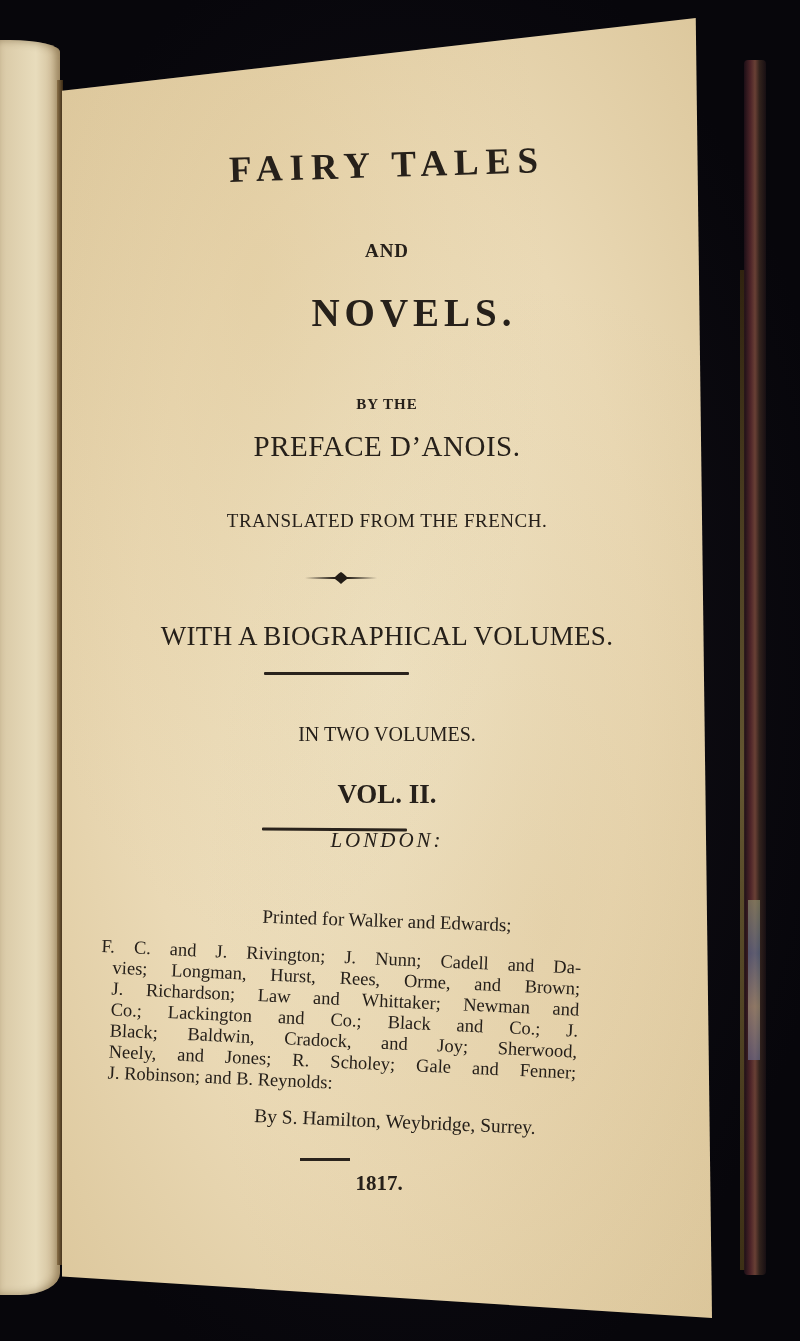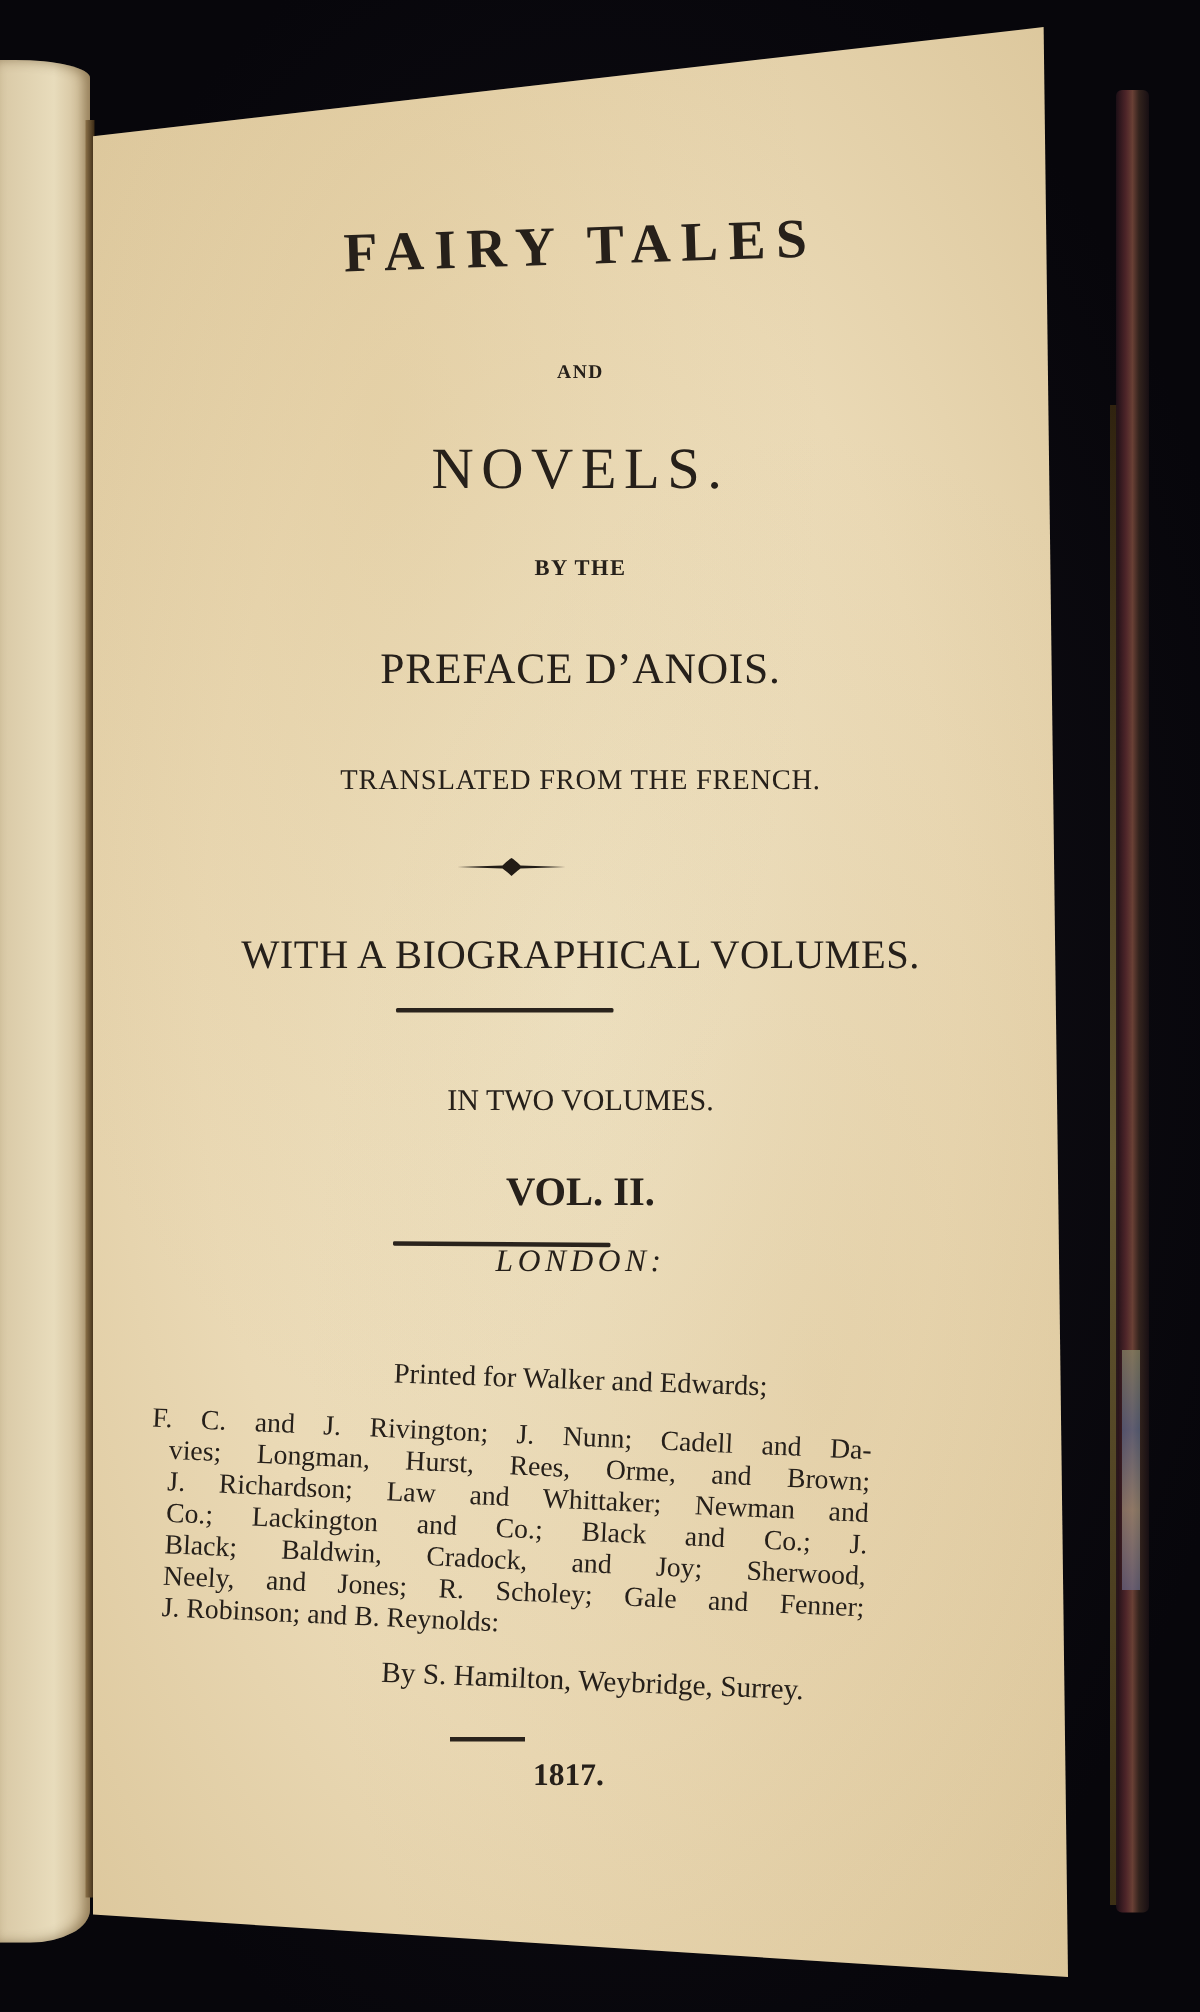--- a/index.html
+++ b/index.html
@@ -48,23 +48,23 @@
       opacity: 0.7;
     }
     .spine-edge {
       position: absolute; left: 740px; top: 270px; width: 5px; height: 1000px;
       background: linear-gradient(180deg, #3a2a10, #7a6a3a 50%, #4a3a18);
       opacity: 0.8;
     }
 
     .tp { position: absolute; left: 0; width: 650px; text-align: center; white-space: nowrap; }
     .t-title1 { top: 125px; font-size: 37px; font-weight: bold; letter-spacing: 7px; transform: rotate(-1.8deg); }
-    .t-and    { top: 222px; font-size: 13px; font-weight: bold; letter-spacing: 1px; }
-    .t-title2 { top: 272px; font-size: 39px; font-weight: normal; letter-spacing: 5px; }
-    .t-by     { top: 353px; font-size: 15px; font-weight: bold; letter-spacing: 1px; }
+    .t-and    { top: 222px; font-size: 19px; font-weight: bold; letter-spacing: 1px; }
+    .t-title2 { top: 272px; font-size: 39px; font-weight: bold; letter-spacing: 5px; padding-left: 27px; }
+    .t-by     { top: 378px; font-size: 15px; font-weight: bold; letter-spacing: 1px; }
     .t-author { top: 412px; font-size: 29px; letter-spacing: 0.5px; }
     .t-trans  { top: 492px; font-size: 19px; letter-spacing: 0.5px; }
     .ornament { position: absolute; left: 243px; top: 553px; width: 72px; height: 14px; }
     .t-preface{ top: 603px; font-size: 27px; letter-spacing: 0.3px; }
     .rule1 { position: absolute; left: 202px; top: 654px; width: 145px; height: 3px; background: #2a231c; border-radius: 1px; }
     .t-vols   { top: 705px; font-size: 20px; }
     .t-vol    { top: 761px; font-size: 27px; font-weight: bold; }
     .rule2 { position: absolute; left: 200px; top: 810px; width: 145px; height: 3px; background: #2a231c; border-radius: 1px; transform: rotate(0.4deg); }
     .t-city   { top: 810px; font-size: 21px; font-style: italic; letter-spacing: 3px; }
     .t-printed{ top: 892px; font-size: 19px; transform: rotate(2deg); }

